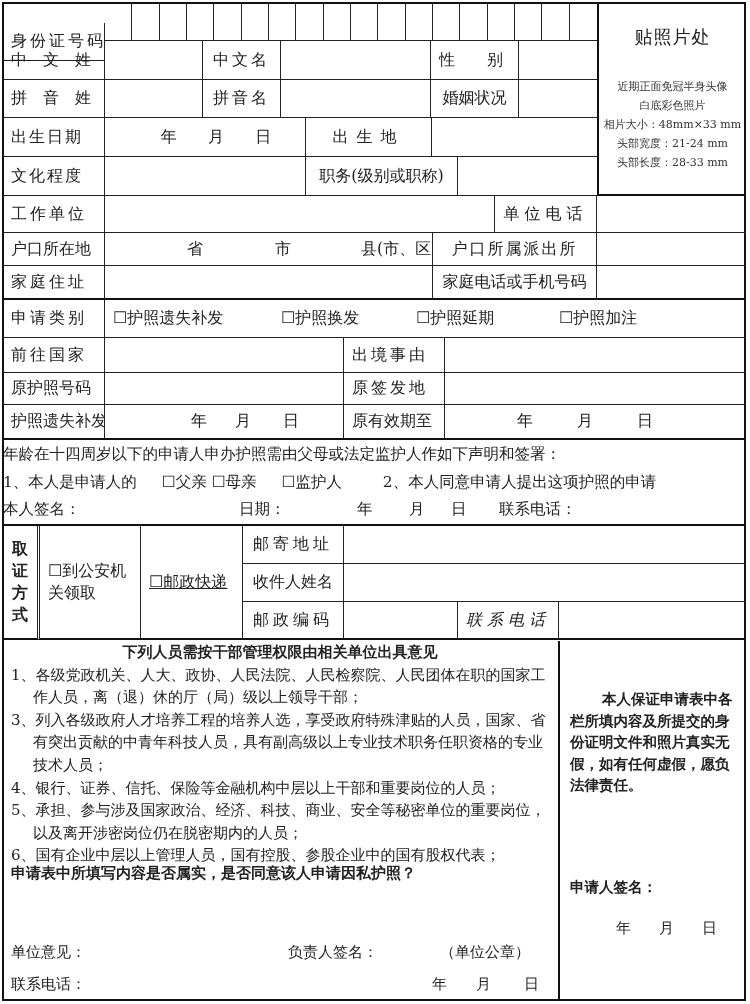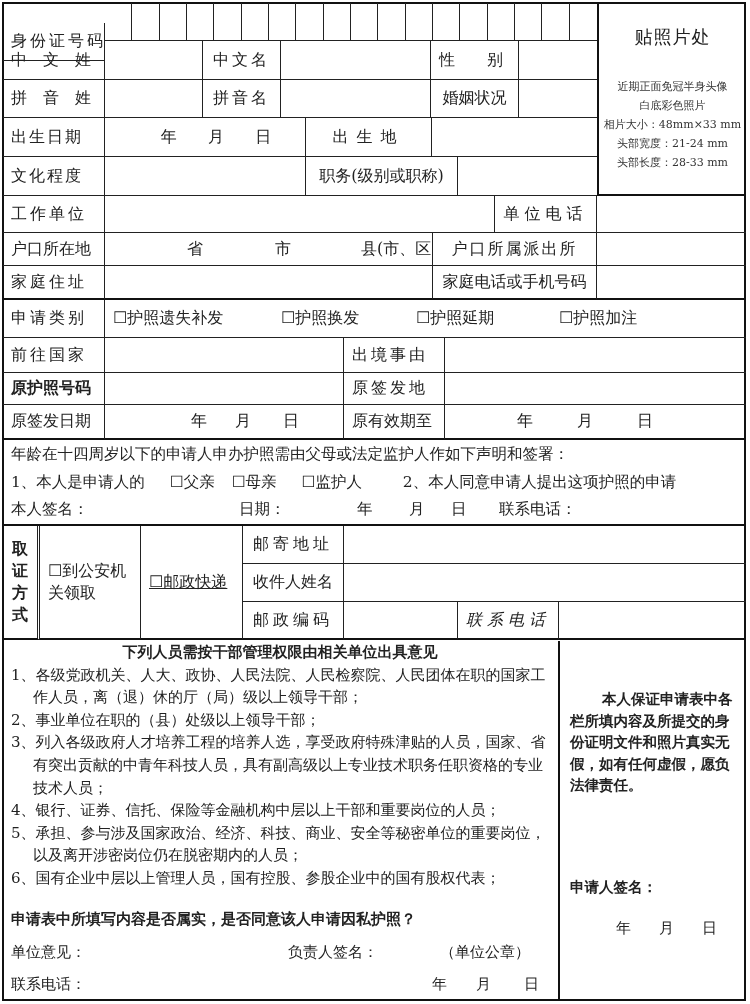--- a/index.html
+++ b/index.html
@@ -13,21 +13,21 @@
   .ctr { justify-content:center; }
   .nb { border-right:none; }
   .thick-b { border-bottom:2px solid #111; }
   .photo { position:absolute; left:597px; top:3px; width:149px; height:193px;
            border-left:2px solid #111; border-bottom:2px solid #111; box-sizing:border-box;
            text-align:center; }
   .photo .t { font-size:18px; margin-top:22px; letter-spacing:1px; }
   .photo .s { font-size:11px; line-height:19px; color:#333; }
   .photo .s1 { margin-top:28px; }
   .dates { display:flex; justify-content:space-around; width:100%; padding:0 30px; box-sizing:border-box; }
-  .note { position:absolute; left:3px; width:743px; font-size:15.5px; box-sizing:border-box; padding-left:8px; }
+  .note { position:absolute; left:3px; width:743px; font-size:15.5px; box-sizing:border-box; }
   .bold { font-family:"DejaVu Sans","Liberation Sans",sans-serif; font-weight:bold; }
   .list { position:absolute; left:3px; top:641px; width:552px; font-size:15px; line-height:22.6px; box-sizing:border-box; padding:0 6px 0 8px; }
   .list .h { text-align:center; font-size:15px; }
   .list .it { padding-left:22px; text-indent:-22px; white-space:normal; }
   .decl { position:absolute; left:558px; top:641px; width:188px; height:360px; border-left:2px solid #111; box-sizing:border-box;
           padding:48px 8px 0 10px; font-size:14.5px; line-height:21.5px; }
   .decl .p { text-indent:2.2em; }
 </style>
 </head>
 <body>
@@ -122,43 +122,43 @@
   <span style="position:absolute;left:176px">☐护照换发</span>
   <span style="position:absolute;left:311px">☐护照延期</span>
   <span style="position:absolute;left:454px">☐护照加注</span>
 </div>
 
 <div class="c lbl" style="left:3px;top:338px;width:102px;height:35px;letter-spacing:3px">前往国家</div>
 <div class="c" style="left:105px;top:338px;width:239px;height:35px;"></div>
 <div class="c lbl" style="left:344px;top:338px;width:101px;height:35px;letter-spacing:3px">出境事由</div>
 <div class="c nb" style="left:445px;top:338px;width:301px;height:35px;"></div>
 
-<div class="c lbl" style="left:3px;top:373px;width:102px;height:32px;font-weight:bold;">原护照号码</div>
+<div class="c lbl" style="left:3px;top:373px;width:102px;height:32px;">原护照号码</div>
 <div class="c" style="left:105px;top:373px;width:239px;height:32px;"></div>
 <div class="c lbl" style="left:344px;top:373px;width:101px;height:32px;letter-spacing:3px">原签发地</div>
 <div class="c nb" style="left:445px;top:373px;width:301px;height:32px;"></div>
 
-<div class="c lbl thick-b" style="left:3px;top:405px;width:102px;height:35px;">原签发日期</div>
+<div class="c lbl thick-b" style="left:3px;top:405px;width:102px;height:35px;">护照遗失补发</div>
 <div class="c thick-b" style="left:105px;top:405px;width:239px;height:35px;">
   <span style="position:absolute;left:86px">年</span>
   <span style="position:absolute;left:130px">月</span>
   <span style="position:absolute;left:178px">日</span>
 </div>
 <div class="c lbl thick-b" style="left:344px;top:405px;width:101px;height:35px;">原有效期至</div>
 <div class="c nb thick-b" style="left:445px;top:405px;width:301px;height:35px;">
   <span style="position:absolute;left:72px">年</span>
   <span style="position:absolute;left:132px">月</span>
   <span style="position:absolute;left:192px">日</span>
 </div>
 
 <div class="note" style="top:444px">年龄在十四周岁以下的申请人申办护照需由父母或法定监护人作如下声明和签署：</div>
 <div class="note" style="top:472px">
   <span>1、本人是申请人的</span>
   <span style="margin-left:20px">☐父亲</span>
-  <span style="margin-left:12px">☐母亲</span>
+  <span style="">☐母亲</span>
   <span style="margin-left:20px">☐监护人</span>
   <span style="margin-left:36px">2、本人同意申请人提出这项护照的申请</span>
 </div>
 <div class="note" style="top:499px;height:22px">
   <span>本人签名：</span>
   <span style="position:absolute;left:236px">日期：</span>
   <span style="position:absolute;left:354px">年</span>
   <span style="position:absolute;left:406px">月</span>
   <span style="position:absolute;left:448px">日</span>
   <span style="position:absolute;left:496px">联系电话：</span>
@@ -178,27 +178,26 @@
 <div class="c ctr" style="left:243px;top:564px;width:101px;height:38px;">收件人姓名</div>
 <div class="c nb" style="left:344px;top:564px;width:402px;height:38px;"></div>
 <div class="c ctr" style="left:243px;top:602px;width:101px;height:38px;letter-spacing:4px;border-bottom:2px solid #111;">邮政编码</div>
 <div class="c" style="left:344px;top:602px;width:114px;height:38px;border-bottom:2px solid #111;"></div>
 <div class="c ctr" style="left:458px;top:602px;width:101px;height:38px;letter-spacing:5px;border-bottom:2px solid #111;font-style:italic;">联系电话</div>
 <div class="c nb" style="left:559px;top:602px;width:187px;height:38px;border-bottom:2px solid #111;"></div>
 
 <div class="list">
   <div class="h bold">下列人员需按干部管理权限由相关单位出具意见</div>
   <div class="it">1、各级党政机关、人大、政协、人民法院、人民检察院、人民团体在职的国家工作人员，离（退）休的厅（局）级以上领导干部；</div>
-  <div class="it">2、事业单位在职的（县）处级以上领导干部；</div>
   <div class="it">3、列入各级政府人才培养工程的培养人选，享受政府特殊津贴的人员，国家、省有突出贡献的中青年科技人员，具有副高级以上专业技术职务任职资格的专业技术人员；</div>
   <div class="it">4、银行、证券、信托、保险等金融机构中层以上干部和重要岗位的人员；</div>
   <div class="it">5、承担、参与涉及国家政治、经济、科技、商业、安全等秘密单位的重要岗位，以及离开涉密岗位仍在脱密期内的人员；</div>
   <div class="it">6、国有企业中层以上管理人员，国有控股、参股企业中的国有股权代表；</div>
 </div>
-<div class="bold" style="position:absolute;left:11px;top:910px;font-size:15px;">申请表中所填写内容是否属实，是否同意该人申请因私护照？</div>
+<div class="bold" style="position:absolute;left:11px;top:864px;font-size:15px;">申请表中所填写内容是否属实，是否同意该人申请因私护照？</div>
 <div style="position:absolute;left:11px;top:943px;font-size:15px;">单位意见：</div>
 <div style="position:absolute;left:288px;top:943px;font-size:15px;">负责人签名：</div>
 <div style="position:absolute;left:440px;top:943px;font-size:15px;">（单位公章）</div>
 <div style="position:absolute;left:11px;top:975px;font-size:15px;">联系电话：</div>
 <div style="position:absolute;left:432px;top:975px;font-size:15px;">年</div>
 <div style="position:absolute;left:476px;top:975px;font-size:15px;">月</div>
 <div style="position:absolute;left:524px;top:975px;font-size:15px;">日</div>
 
 <div class="decl">
   <div class="p bold">本人保证申请表中各栏所填内容及所提交的身份证明文件和照片真实无假，如有任何虚假，愿负法律责任。</div>

